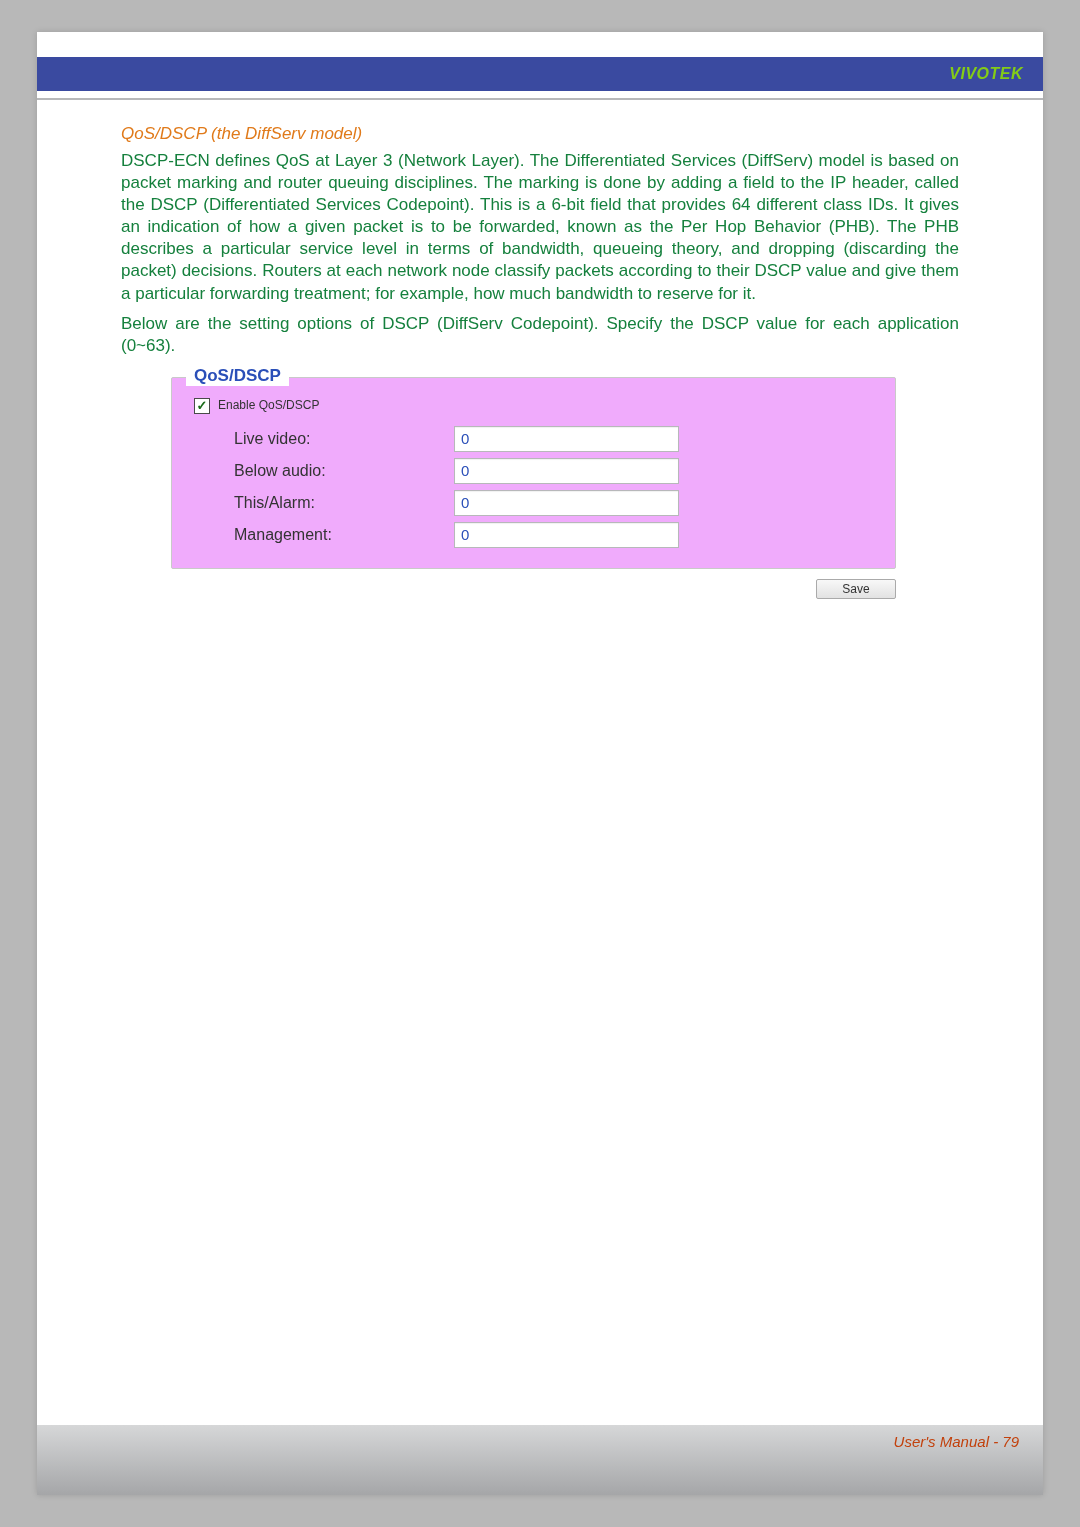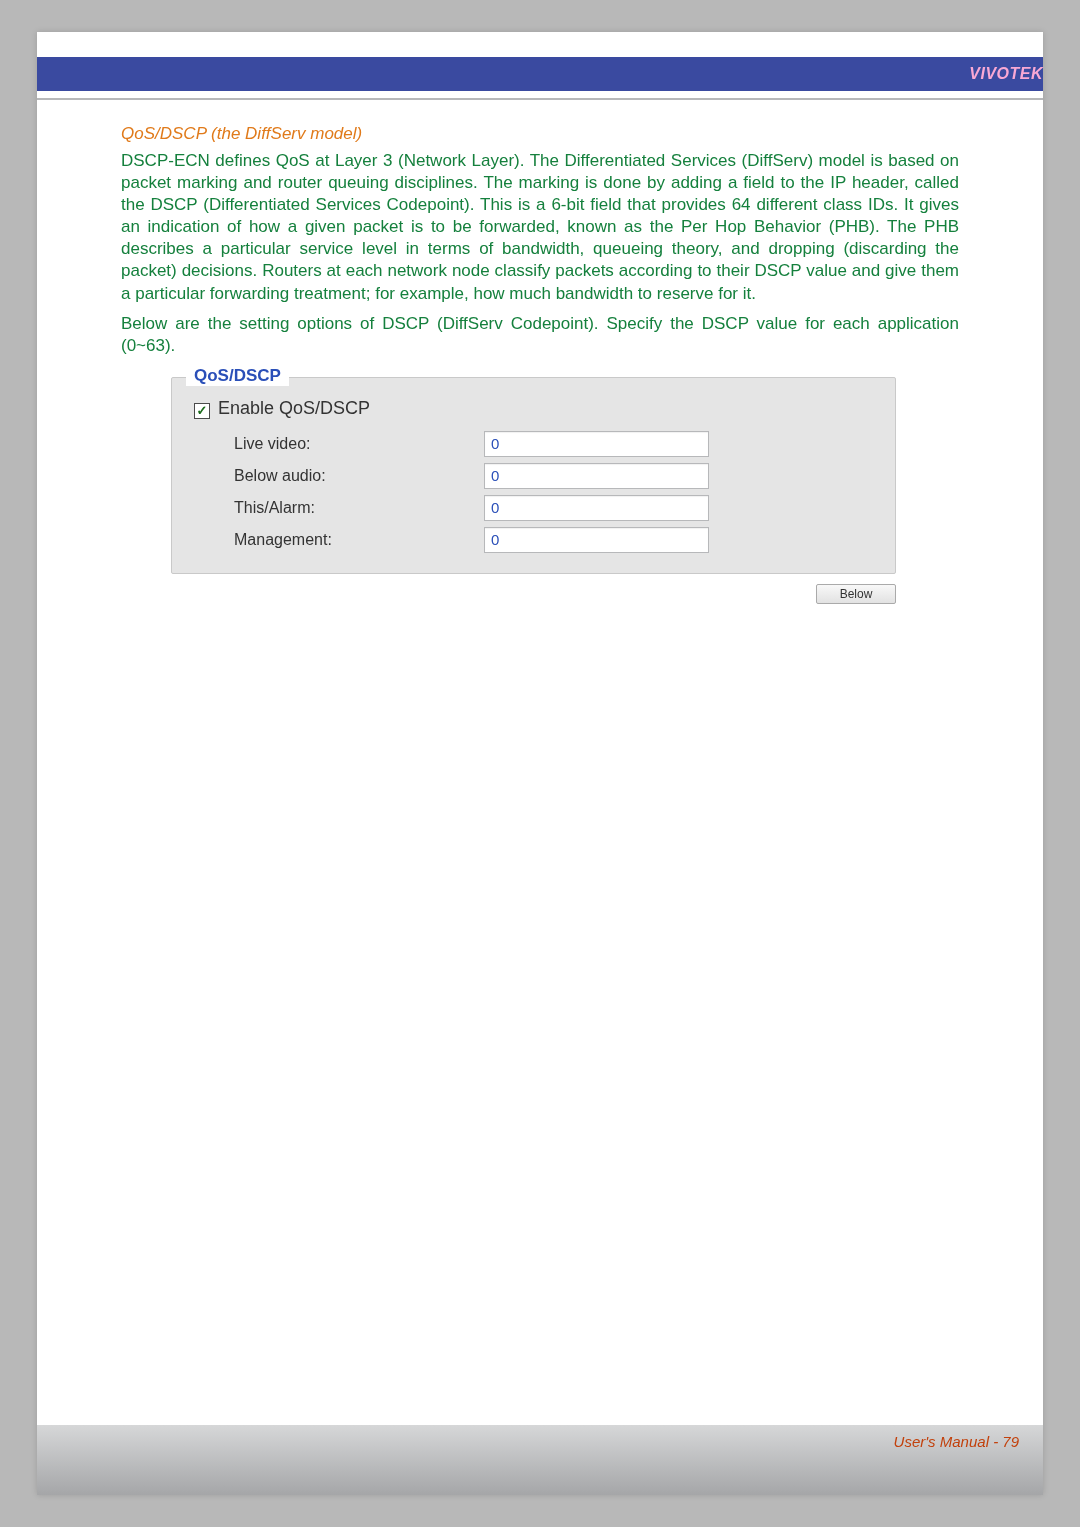--- a/index.html
+++ b/index.html
@@ -18,25 +18,26 @@
     height: 1463px;
     background: #ffffff;
     box-shadow: 0 0 6px rgba(0,0,0,0.15);
   }
   .brand-bar {
     position: absolute;
     left: 0; top: 25px;
     width: 100%;
     height: 34px;
     background: #3a4aa0;
-    color: #f9a8d4;
+    color: #84cc16;
     font-style: italic;
     font-weight: bold;
     font-size: 16px;
     text-align: right;
+    padding-right: 20px;
     line-height: 34px;
     letter-spacing: 0.5px;
   }
   .thin-line {
     position: absolute;
     left: 0; top: 66px;
     width: 100%;
     height: 2px;
     background: #b7b8ba;
   }
@@ -62,60 +63,59 @@
 
   .form-panel {
     margin-top: 20px;
     margin-left: 50px;
     width: 725px;
     position: relative;
   }
   .fieldset {
     border: 1px solid #c9c9c9;
     border-radius: 2px;
-    background: #e5e5e5;
+    background: #f0abfc;
     padding: 16px 22px 14px 22px;
     position: relative;
   }
   .legend {
     position: absolute;
     top: -12px;
     left: 14px;
     background: #fff;
     padding: 0 8px;
     color: #2a4fb8;
     font-size: 17px;
     font-family: "Trebuchet MS", Arial, sans-serif;
     font-weight: 600;
   }
   .enable-row {
     display: flex;
-    align-items: flex-end;
+    align-items: flex-start;
     gap: 8px;
     margin: 4px 0 12px 0;
-    font-size: 18px;
+    font-size: 12px;
     color: #333;
   }
   .checkbox {
     width: 16px; height: 16px;
     border: 1px solid #4a4a4a;
     display: inline-flex;
     align-items: center;
     justify-content: center;
     font-size: 13px;
     line-height: 1;
     color: #1a6b1a;
     background: #fff;
   }
   .checkbox.checked::before { content: "✓"; font-weight: bold; }
   .form-row {
     display: flex;
     align-items: center;
     margin: 6px 0;
-    gap: 30px;
   }
   .form-row .label {
     width: 260px;
     padding-left: 40px;
     font-size: 16px;
     color: #333;
   }
   .form-row input {
     width: 225px;
     height: 26px;
@@ -198,21 +198,21 @@
           <div class="label">This/Alarm:</div>
           <input type="text" value="0" style="">
         </div>
         <div class="form-row">
           <div class="label">Management:</div>
           <input type="text" value="0" style="">
         </div>
       </div>
 
       <div class="save-row">
-        <button class="save-btn">Below</button>
+        <button class="save-btn">Save</button>
       </div>
     </div>
   </div>
 
   <div class="footer">
     <div class="footer-bg"></div>
     <div class="footer-text">User's Manual - 79</div>
   </div>
 
 </div>

